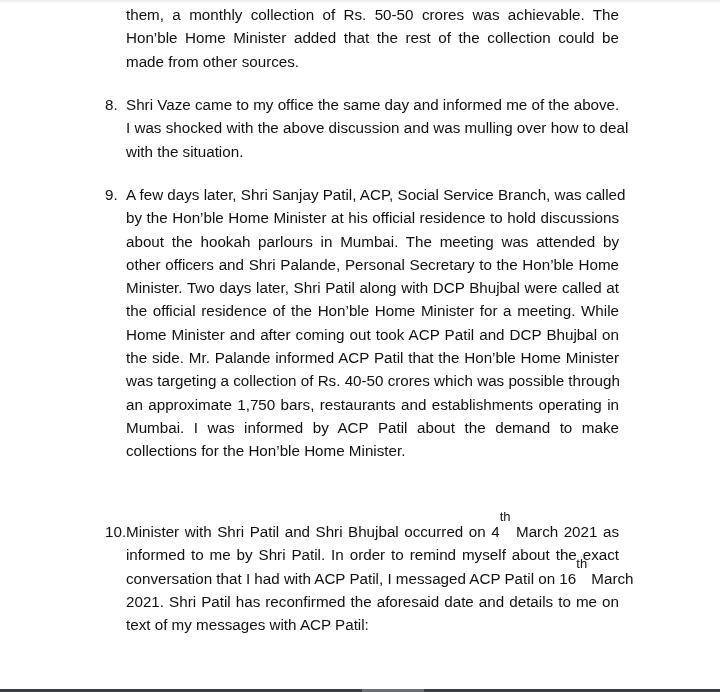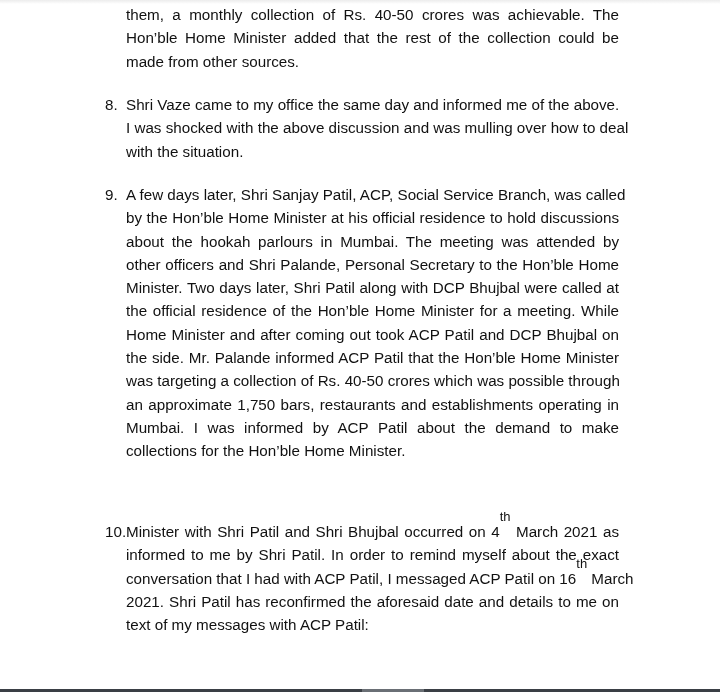--- a/index.html
+++ b/index.html
@@ -78,21 +78,21 @@
     }
   </style>
 </head>
 <body>
 
 <div class="page">
   <div class="top-shade"></div>
 
   <div class="para" style="top:3px;">
     <div class="body">
-      <span class="ln">them, a monthly collection of Rs. 40-50 crores was achievable. The</span>
+      <span class="ln">them, a monthly collection of Rs. 50-50 crores was achievable. The</span>
       <span class="ln">Hon’ble Home Minister added that the rest of the collection could be</span>
       <span class="ln last">made from other sources.</span>
     </div>
   </div>
 
   <div class="para" style="top:93px;">
     <span class="num">8.</span>
     <div class="body">
       <span class="ln">Shri Vaze came to my office the same day and informed me of the above.</span>
       <span class="ln">I was shocked with the above discussion and was mulling over how to deal</span>

